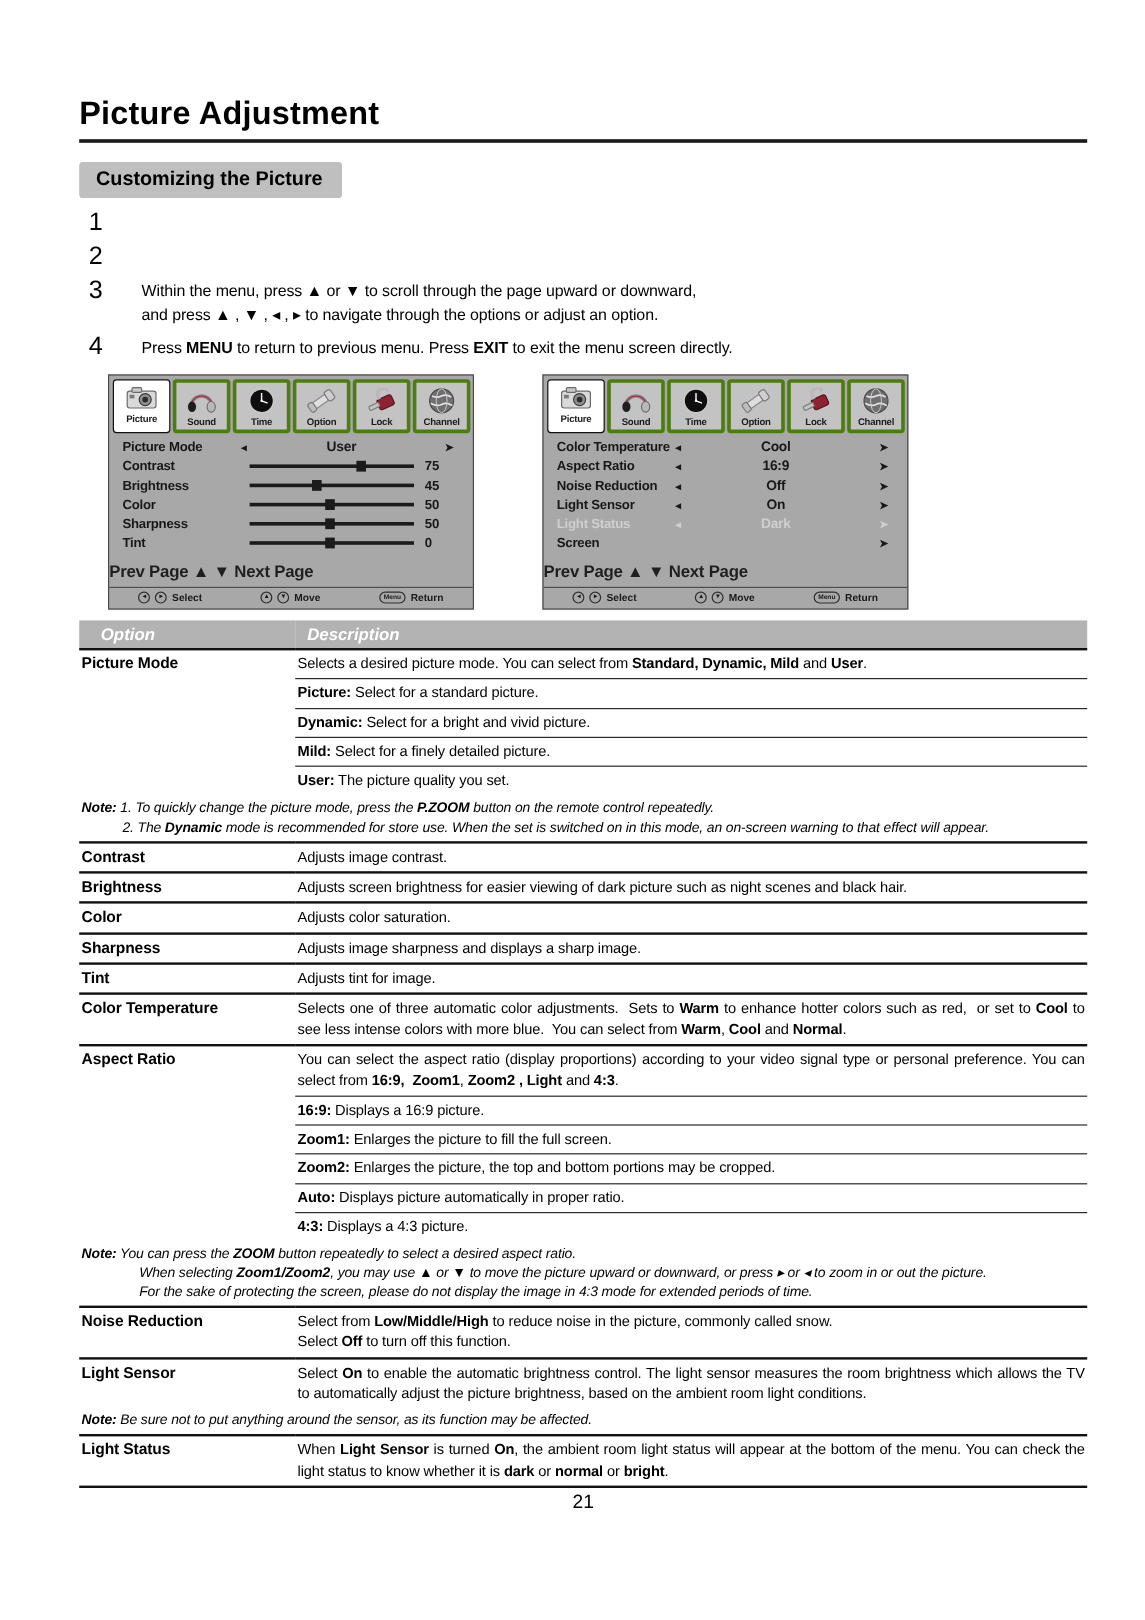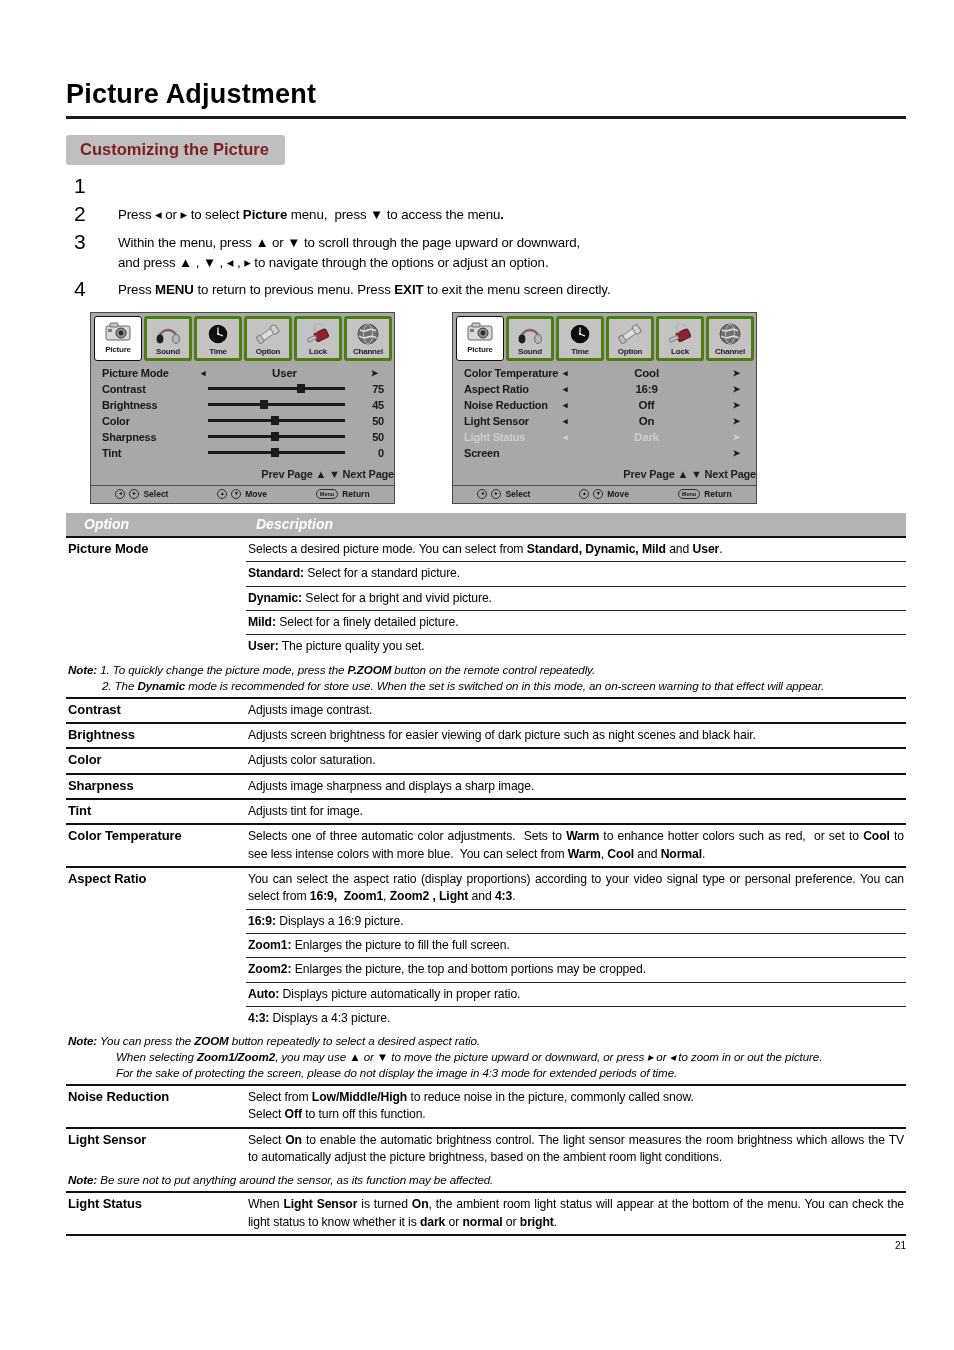--- a/index.html
+++ b/index.html
@@ -30,21 +30,21 @@
 
   
   .section-banner{
     margin-top:16px;
     display:inline-block;
     background:#bfbfbf;
     border-radius:3px;
     padding:5px 16px 6px 14px;
     font-size:16.5px;
     font-weight:bold;
-    color:#7f1d1d;
+    color:#000000;
   }
 
   
   .steps{margin-top:9px;}
   .step{
     display:flex;
     align-items:flex-start;
     margin-bottom:4px;
   }
   .step-num{
@@ -147,28 +147,28 @@
   }
   .osd-knob{
     position:absolute;
     top:-3px;
     width:8px;height:9px;
     background:#1b1b1b;
     transform:translateX(-4px);
   }
   .osd-num{
     width:30px;flex:0 0 30px;
-    text-align:right;
+    text-align:left;
     padding-left:9px;
     font-size:11px;
   }
 
   .osd-paging{
-    text-align:right;
-    font-size:11px;
+    text-align:left;
+    font-size:14px;
     font-weight:bold;
     color:#1f1f1f;
     padding:7px 0 5px 0;
     letter-spacing:-.2px;
   }
   .osd-footer{
     border-top:1px solid #4f4f4f;
     display:flex;
     align-items:center;
     justify-content:space-around;
@@ -249,43 +249,42 @@
     font-style:italic;
     line-height:1.38;
     padding:1px 4px 4px 18px;
     letter-spacing:-.1px;
   }
   .notecell .nb{font-weight:bold;font-style:italic;}
   .note-indent{padding-left:48px;display:block;}
   .note-hang{padding-left:48px;display:block;text-indent:-14px;}
 
   .pagenum{
-    text-align:right;
-    font-size:10px;
+    text-align:center;
+    font-size:16px;
     padding-top:4px;
   }
   .bottom-rule{border-top:2.2px solid #111;}
 </style>
 </head>
 <body>
 
 <div class="page">
 
   <div class="doc-title">Picture Adjustment</div>
   <div class="title-rule"></div>
 
   <div class="section-banner">Customizing the Picture</div>
 
   <div class="steps" id="steps">
       <div class="step">
         <div class="step-num">1</div>
       </div>
       <div class="step">
         <div class="step-num">2</div>
-        <div class="step-text">Press ◂ or ▸ to select <b>Picture</b> menu,&nbsp; press ▼ to access the menu<b>.</b></div>
       </div>
       <div class="step">
         <div class="step-num">3</div>
         <div class="step-text">Within the menu, press ▲ or ▼ to scroll through the page upward or downward,<br>and press ▲ , ▼ , ◂ , ▸ to navigate through the options or adjust an option.</div>
       </div>
       <div class="step">
         <div class="step-num">4</div>
         <div class="step-text">Press <b>MENU</b> to return to previous menu. Press <b>EXIT</b> to exit the menu screen directly.</div>
       </div>
     </div>
@@ -573,21 +572,21 @@
       <tr class="hdr">
         <td>Option</td>
         <td class="d">Description</td>
       </tr>
     <tr class="major">
           <td class="optcell">Picture Mode</td>
           <td class="desc">Selects a desired picture mode. You can select from <b>Standard, Dynamic, Mild</b> and <b>User</b>.</td>
         </tr>
         <tr class="sub">
           <td class="optcell"></td>
-          <td class="desc"><b>Standard:</b> Select for a standard picture.</td>
+          <td class="desc"><b>Picture:</b> Select for a standard picture.</td>
         </tr>
         <tr class="sub">
           <td class="optcell"></td>
           <td class="desc"><b>Dynamic:</b> Select for a bright and vivid picture.</td>
         </tr>
         <tr class="sub">
           <td class="optcell"></td>
           <td class="desc"><b>Mild:</b> Select for a finely detailed picture.</td>
         </tr>
         <tr class="sub">

